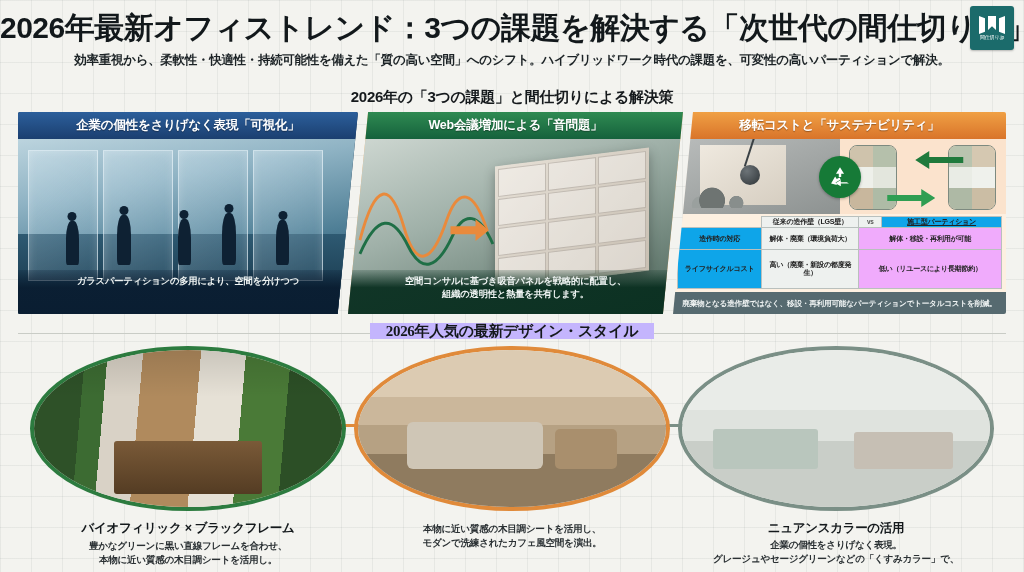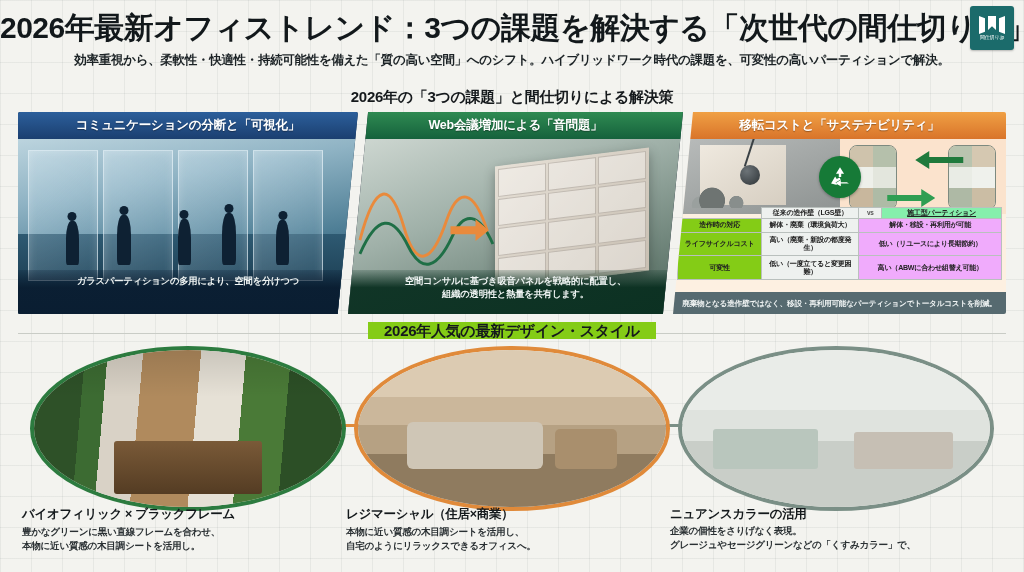--- a/index.html
+++ b/index.html
@@ -81,21 +81,21 @@
   .gr-floor{position:absolute;left:0;bottom:0;width:100%;height:46%;
     background:linear-gradient(180deg,#2e5a72,#143145);}
   .gpane{position:absolute;top:6%;height:74%;border:1.4px solid rgba(235,245,250,.62);
     background:linear-gradient(135deg,rgba(222,238,246,.34),rgba(140,180,200,.14));
     box-shadow:inset 0 0 10px rgba(255,255,255,.2);}
   .silh{position:absolute;bottom:28%;background:#0e2133;border-radius:40% 40% 12% 12%;}
   .silh::before{content:"";position:absolute;left:50%;top:-9px;transform:translateX(-50%);
     width:9px;height:9px;border-radius:50%;background:#0e2133;}
 
   
-  #panelB{left:330px;width:335px;background:#0f172a;
+  #panelB{left:330px;width:335px;background:#fdba74;
     clip-path:polygon(6% 0,100% 0,94% 100%,0 100%);}
   #panelB .phead{background:linear-gradient(180deg,#2f8a52,#15623c);}
   #panelB .pcap{background:linear-gradient(180deg,rgba(8,50,34,.2),rgba(7,45,30,.93) 40%);
     height:44px;}
   .acoustic{position:absolute;left:0;top:27px;width:100%;height:175px;
     background:linear-gradient(160deg,#cfd8d2 0%,#9fb0a8 40%,#4b6458 100%);}
   .abs-panel{position:absolute;right:10%;top:10%;width:46%;height:70%;
     background:linear-gradient(135deg,#e6e0d6,#c8bfb2);
     transform:skewY(-7deg);
     box-shadow:0 4px 12px rgba(0,0,0,.3);
@@ -127,50 +127,50 @@
   .recycle{position:absolute;left:50%;top:50%;transform:translate(-50%,-50%);
     width:42px;height:42px;border-radius:50%;background:#167a37;
     display:flex;align-items:center;justify-content:center;z-index:3;
     box-shadow:0 1px 3px rgba(0,0,0,.3);}
   .part-grp{position:absolute;top:8%;height:84%;}
   .part-curve{position:absolute;top:0;height:100%;width:46px;
     border-radius:8px;overflow:hidden;border:1px solid #7d8a80;
     display:grid;grid-template-columns:1fr 1fr;grid-template-rows:repeat(3,1fr);}
   .part-curve b{display:block;}
 
-  .cmp-table{position:absolute;left:4px;top:95px;right:4px;height:73px;z-index:3;
+  .cmp-table{position:absolute;left:4px;top:104px;right:4px;height:73px;z-index:3;
     font-size:7.1px;color:#222;border-collapse:collapse;width:calc(100% - 8px);
     letter-spacing:-0.3px;}
   .cmp-table td,.cmp-table th{border:1px solid #b9c0bd;padding:1px 2px;text-align:center;
     font-weight:bold;line-height:1.15;}
-  .cmp-table .rowlabel{background:#84cc16;width:26%;}
+  .cmp-table .rowlabel{background:#0ea5e9;width:26%;}
   .cmp-table .corner{background:transparent;border:none;}
   .cmp-table .colA{background:#eef1ef;width:30%;}
   .cmp-table .vs{background:#eef1ef;width:7%;font-size:6.4px;color:#555;}
   .cmp-table .colB{background:#f0abfc;}
   .cmp-table thead td{background:#f0f2f0;}
-  .cmp-table thead .colB{background:#86efac;text-decoration:underline;margin-top:31px;}
+  .cmp-table thead .colB{background:#0ea5e9;text-decoration:underline;margin-top:31px;}
 
   
   .divider{position:absolute;top:333px;left:18px;width:988px;height:1px;background:#c9ccc6;}
   .sec2-head{
     position:absolute;left:0;top:322px;width:1024px;text-align:center;
     font-size:15px;font-weight:bold;color:#15191c;letter-spacing:-0.3px;
   }
-  .sec2-head span{background:#84cc16;padding:0 16px;}
+  .sec2-head span{background:#c4b5fd;padding:0 16px;font-family:Liberation Serif, serif;}
   .styles{position:absolute;left:18px;top:346px;width:988px;height:220px;}
   .scard{position:absolute;top:0;width:316px;height:165px;}
   .sphoto{position:absolute;inset:0;border-radius:50%/50%;overflow:hidden;
     border:4px solid #2c7b3f;box-sizing:border-box;}
   #scard1{left:12px;}
   #scard2{left:336px;}
   #scard3{left:660px;font-family:Liberation Mono, monospace;}
   #scard2 .sphoto{border-color:#e08a3a;}
   #scard3 .sphoto{border-color:#7a8f86;}
-  .scap{position:absolute;top:160px;left:-8px;width:332px;text-align:left;}
+  .scap{position:absolute;top:174px;left:-8px;width:332px;text-align:center;}
   .scap .t{font-size:12.5px;font-weight:bold;color:#14191c;letter-spacing:-0.3px;}
   .scap .d{font-size:9.6px;font-weight:bold;color:#2a3033;line-height:1.45;margin-top:2px;
     letter-spacing:-0.3px;}
   .connector{position:absolute;top:78px;height:3px;background:#e08a3a;border-radius:2px;z-index:0;}
   #conn1{left:320px;width:26px;}
   #conn2{left:644px;width:26px;background:#7a8f86;}
 
   
   .ph-biophilic{position:absolute;inset:0;
     background:
@@ -211,21 +211,21 @@
       </div>
       <div class="logo-text">間仕切り.jp</div>
     </div>
   </div>
 
   <div class="sec1-head">2026年の「3つの課題」と間仕切りによる解決策</div>
 
   <div class="panels">
 
     <div class="panel" id="panelA">
-      <div class="phead">コミュニケーションの分断と「可視化」</div>
+      <div class="phead">企業の個性をさりげなく表現「可視化」</div>
       <div class="glassroom">
         <div class="gr-floor"></div>
         <div class="gpane" style="left:3%;width:20%;"></div>
         <div class="gpane" style="left:25%;width:20%;"></div>
         <div class="gpane" style="left:47%;width:20%;"></div>
         <div class="gpane" style="left:69%;width:20%;"></div>
         <div class="silh" style="left:14%;width:13px;height:44px;"></div>
         <div class="silh" style="left:29%;width:14px;height:50px;"></div>
         <div class="silh" style="left:47%;width:13px;height:46px;"></div>
         <div class="silh" style="left:60%;width:14px;height:52px;"></div>
@@ -324,25 +324,20 @@
           <tr>
             <td class="rowlabel">造作時の対応</td>
             <td class="colA">解体・廃棄（環境負荷大）</td>
             <td class="colB" colspan="2">解体・移設・再利用が可能</td>
           </tr>
           <tr>
             <td class="rowlabel">ライフサイクルコスト</td>
             <td class="colA">高い（廃棄・新設の都度発生）</td>
             <td class="colB" colspan="2">低い（リユースにより長期節約）</td>
           </tr>
-          <tr>
-            <td class="rowlabel">可変性</td>
-            <td class="colA">低い（一度立てると変更困難）</td>
-            <td class="colB" colspan="2">高い（ABWに合わせ組替え可能）</td>
-          </tr>
         </tbody>
       </table>
 
       <div class="pcap">廃棄物となる造作壁ではなく、移設・再利用可能なパーティションでトータルコストを削減。</div>
     </div>
   </div>
 
   <div class="divider"></div>
   <div class="sec2-head">
     <span>2026年人気の最新デザイン・スタイル</span>
@@ -363,24 +358,23 @@
           <div>本物に近い質感の木目調シートを活用し。</div>
         </div>
       </div>
     </div>
 
     <div class="scard" id="scard2">
       <div class="sphoto">
         <div class="ph-resi"></div>
       </div>
       <div class="scap">
-        <div class="t">レジマーシャル（住居×商業）</div>
         <div class="d">
           <div>本物に近い質感の木目調シートを活用し、</div>
-          <div>自宅のようにリラックスできるオフィスへ。</div>
+          <div>モダンで洗練されたカフェ風空間を演出。</div>
         </div>
       </div>
     </div>
 
     <div class="scard" id="scard3">
       <div class="sphoto">
         <div class="ph-nuance"></div>
       </div>
       <div class="scap">
         <div class="t">ニュアンスカラーの活用</div>

